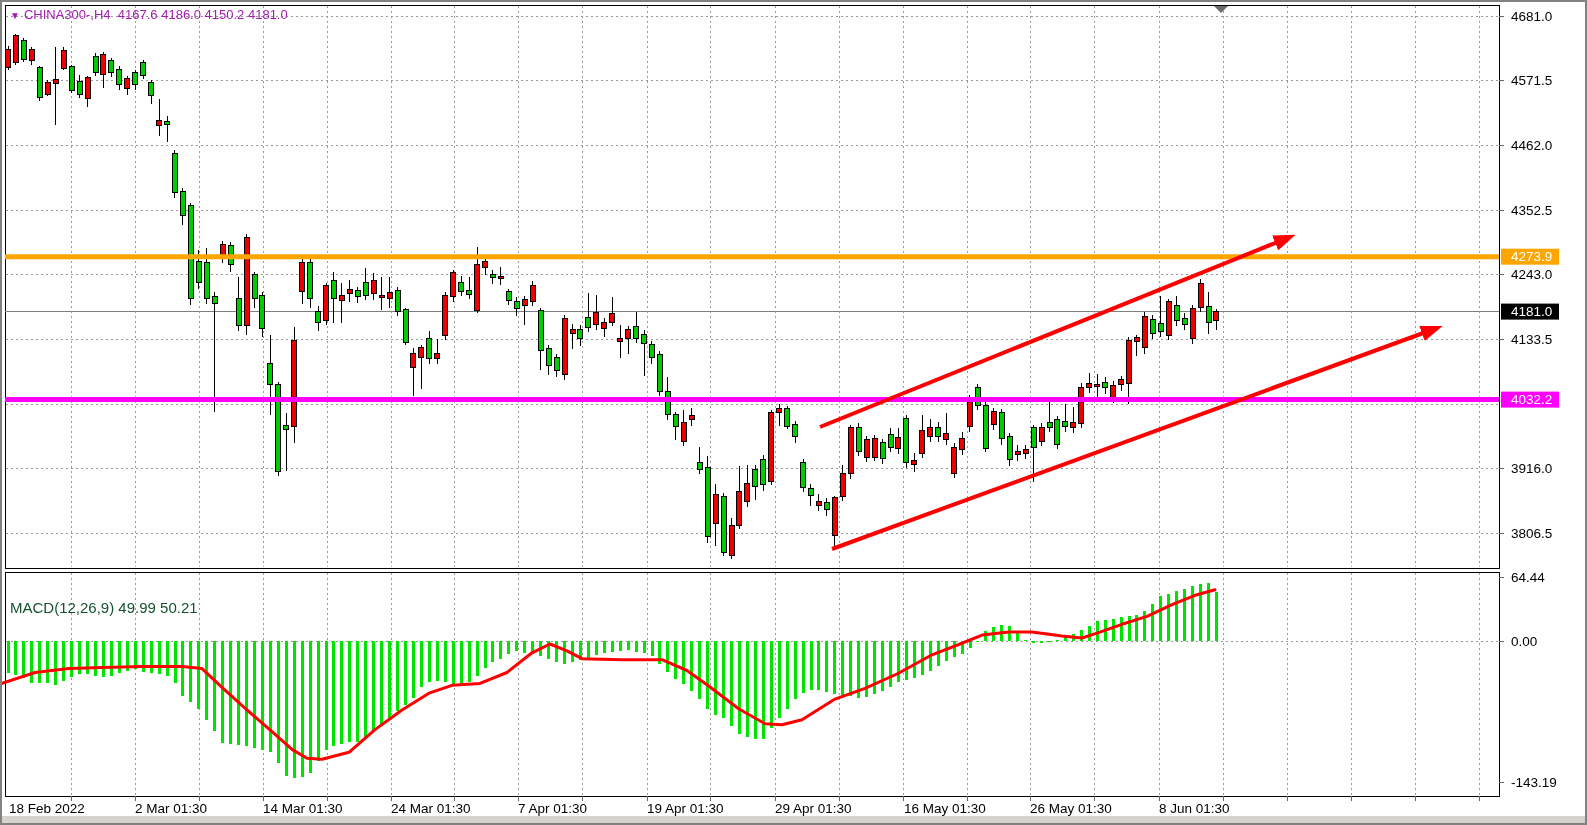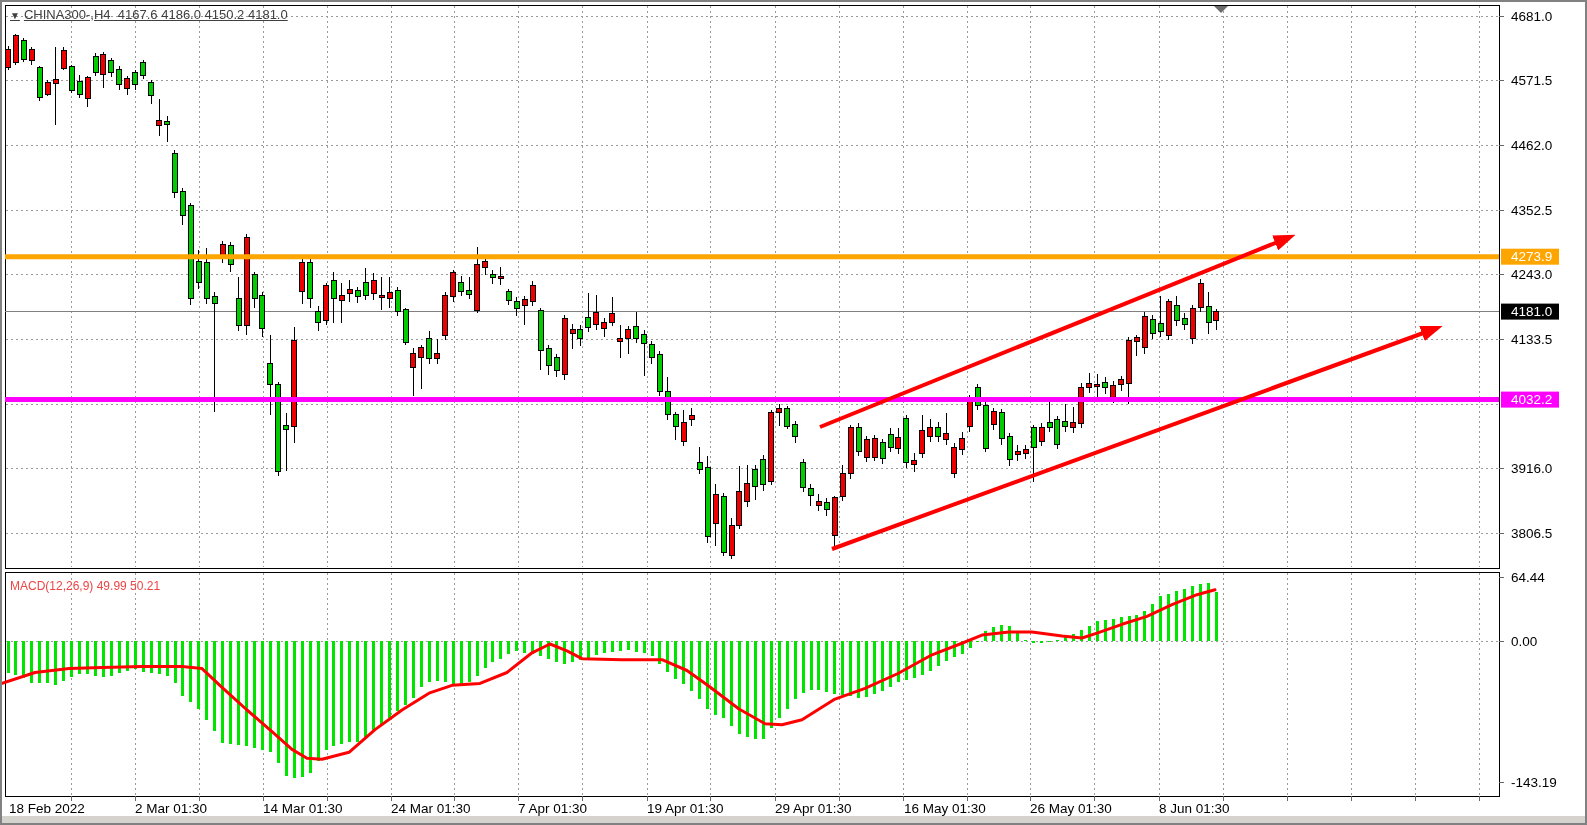--- a/index.html
+++ b/index.html
@@ -1,20 +1,20 @@
 <!DOCTYPE html>
 <html><head>
 <meta charset="utf-8">
 <style>
   html,body{margin:0;padding:0;background:#fff;}
   .app{position:relative;width:1587px;height:825px;background:#fff;border:2px solid #818181;box-sizing:border-box;overflow:hidden;font-family:"Liberation Sans",sans-serif;}
   #chart{position:absolute;left:0;top:0;}
-  .title{position:absolute;left:8px;top:5px;font-size:13px;color:#404040;white-space:pre;text-decoration:underline;}
+  .title{position:absolute;left:8px;top:5px;font-size:13px;color:#a21caf;white-space:pre;}
   .title .dd{font-size:10px;margin-right:4px;}
-  .macdlbl{position:absolute;left:8px;top:577px;font-size:12px;color:#ef4444;}
+  .macdlbl{position:absolute;left:8px;top:597px;font-size:15px;color:#14532d;}
   .bottomstrip{position:absolute;left:0;bottom:0;width:100%;height:7px;background:#d6d3ce;}
   svg text{font-family:"Liberation Sans",sans-serif;}
 </style>
 </head>
 <body>
 
 <div class="app">
   <svg id="chart" width="1583" height="821">
       <g>
         <rect x="3" y="3" width="1494" height="563" fill="#fff" stroke="#000000" stroke-width="1" shape-rendering="crispEdges"></rect>

